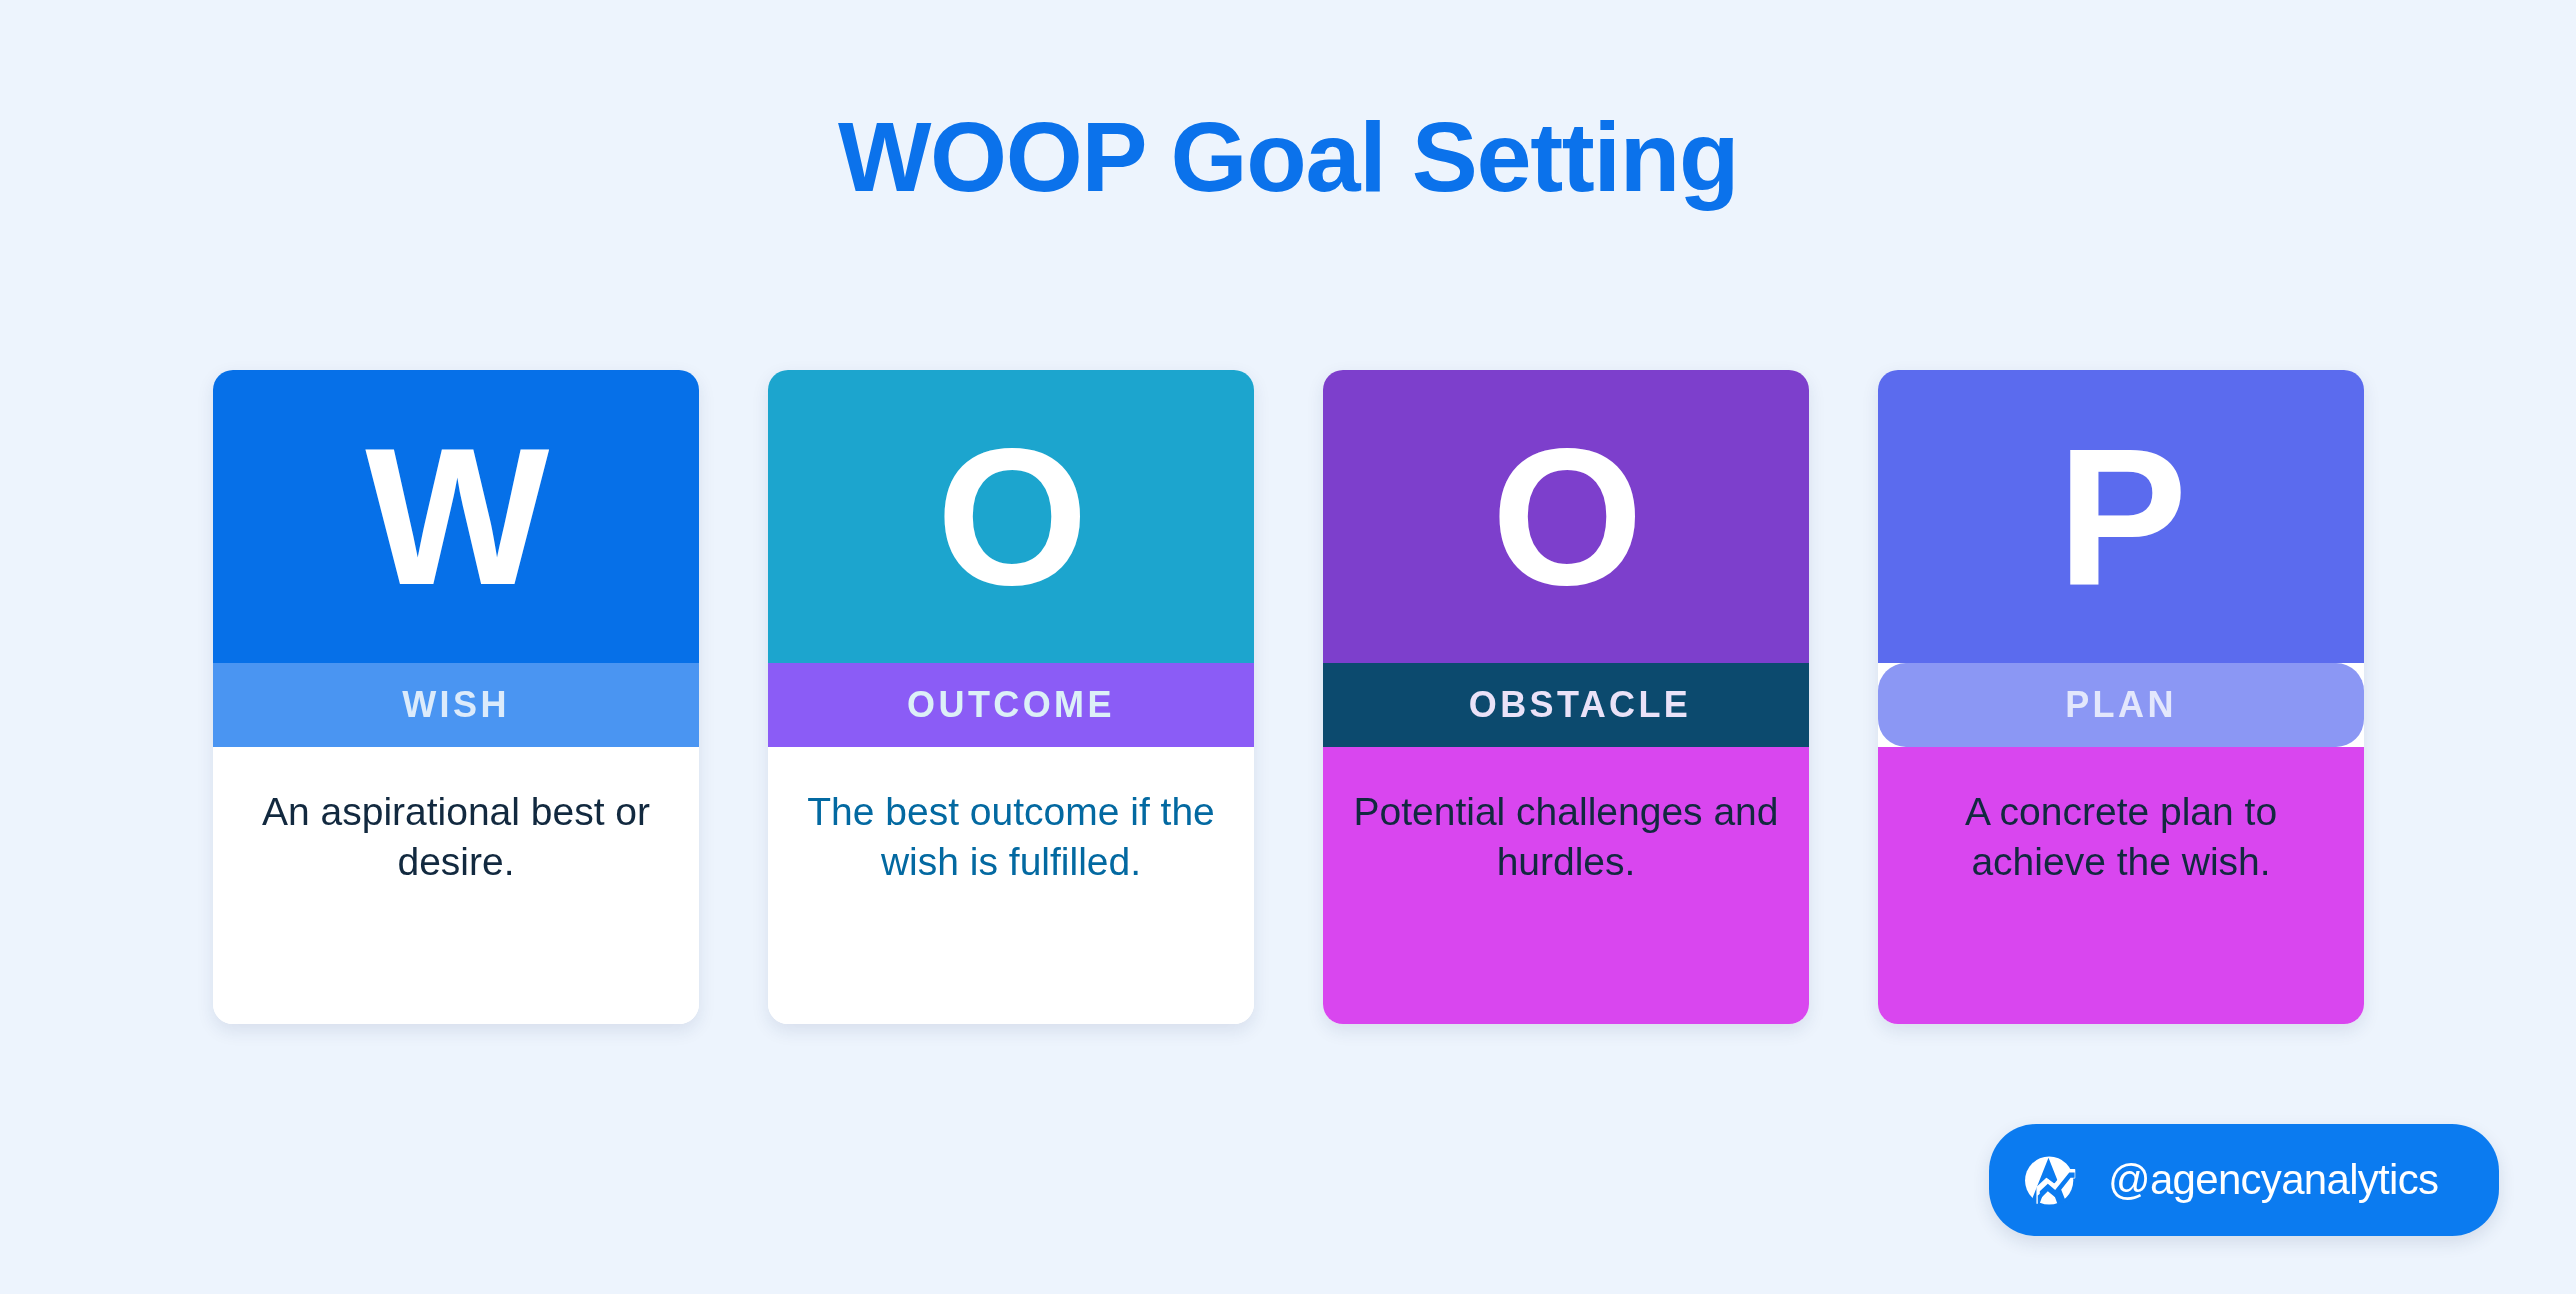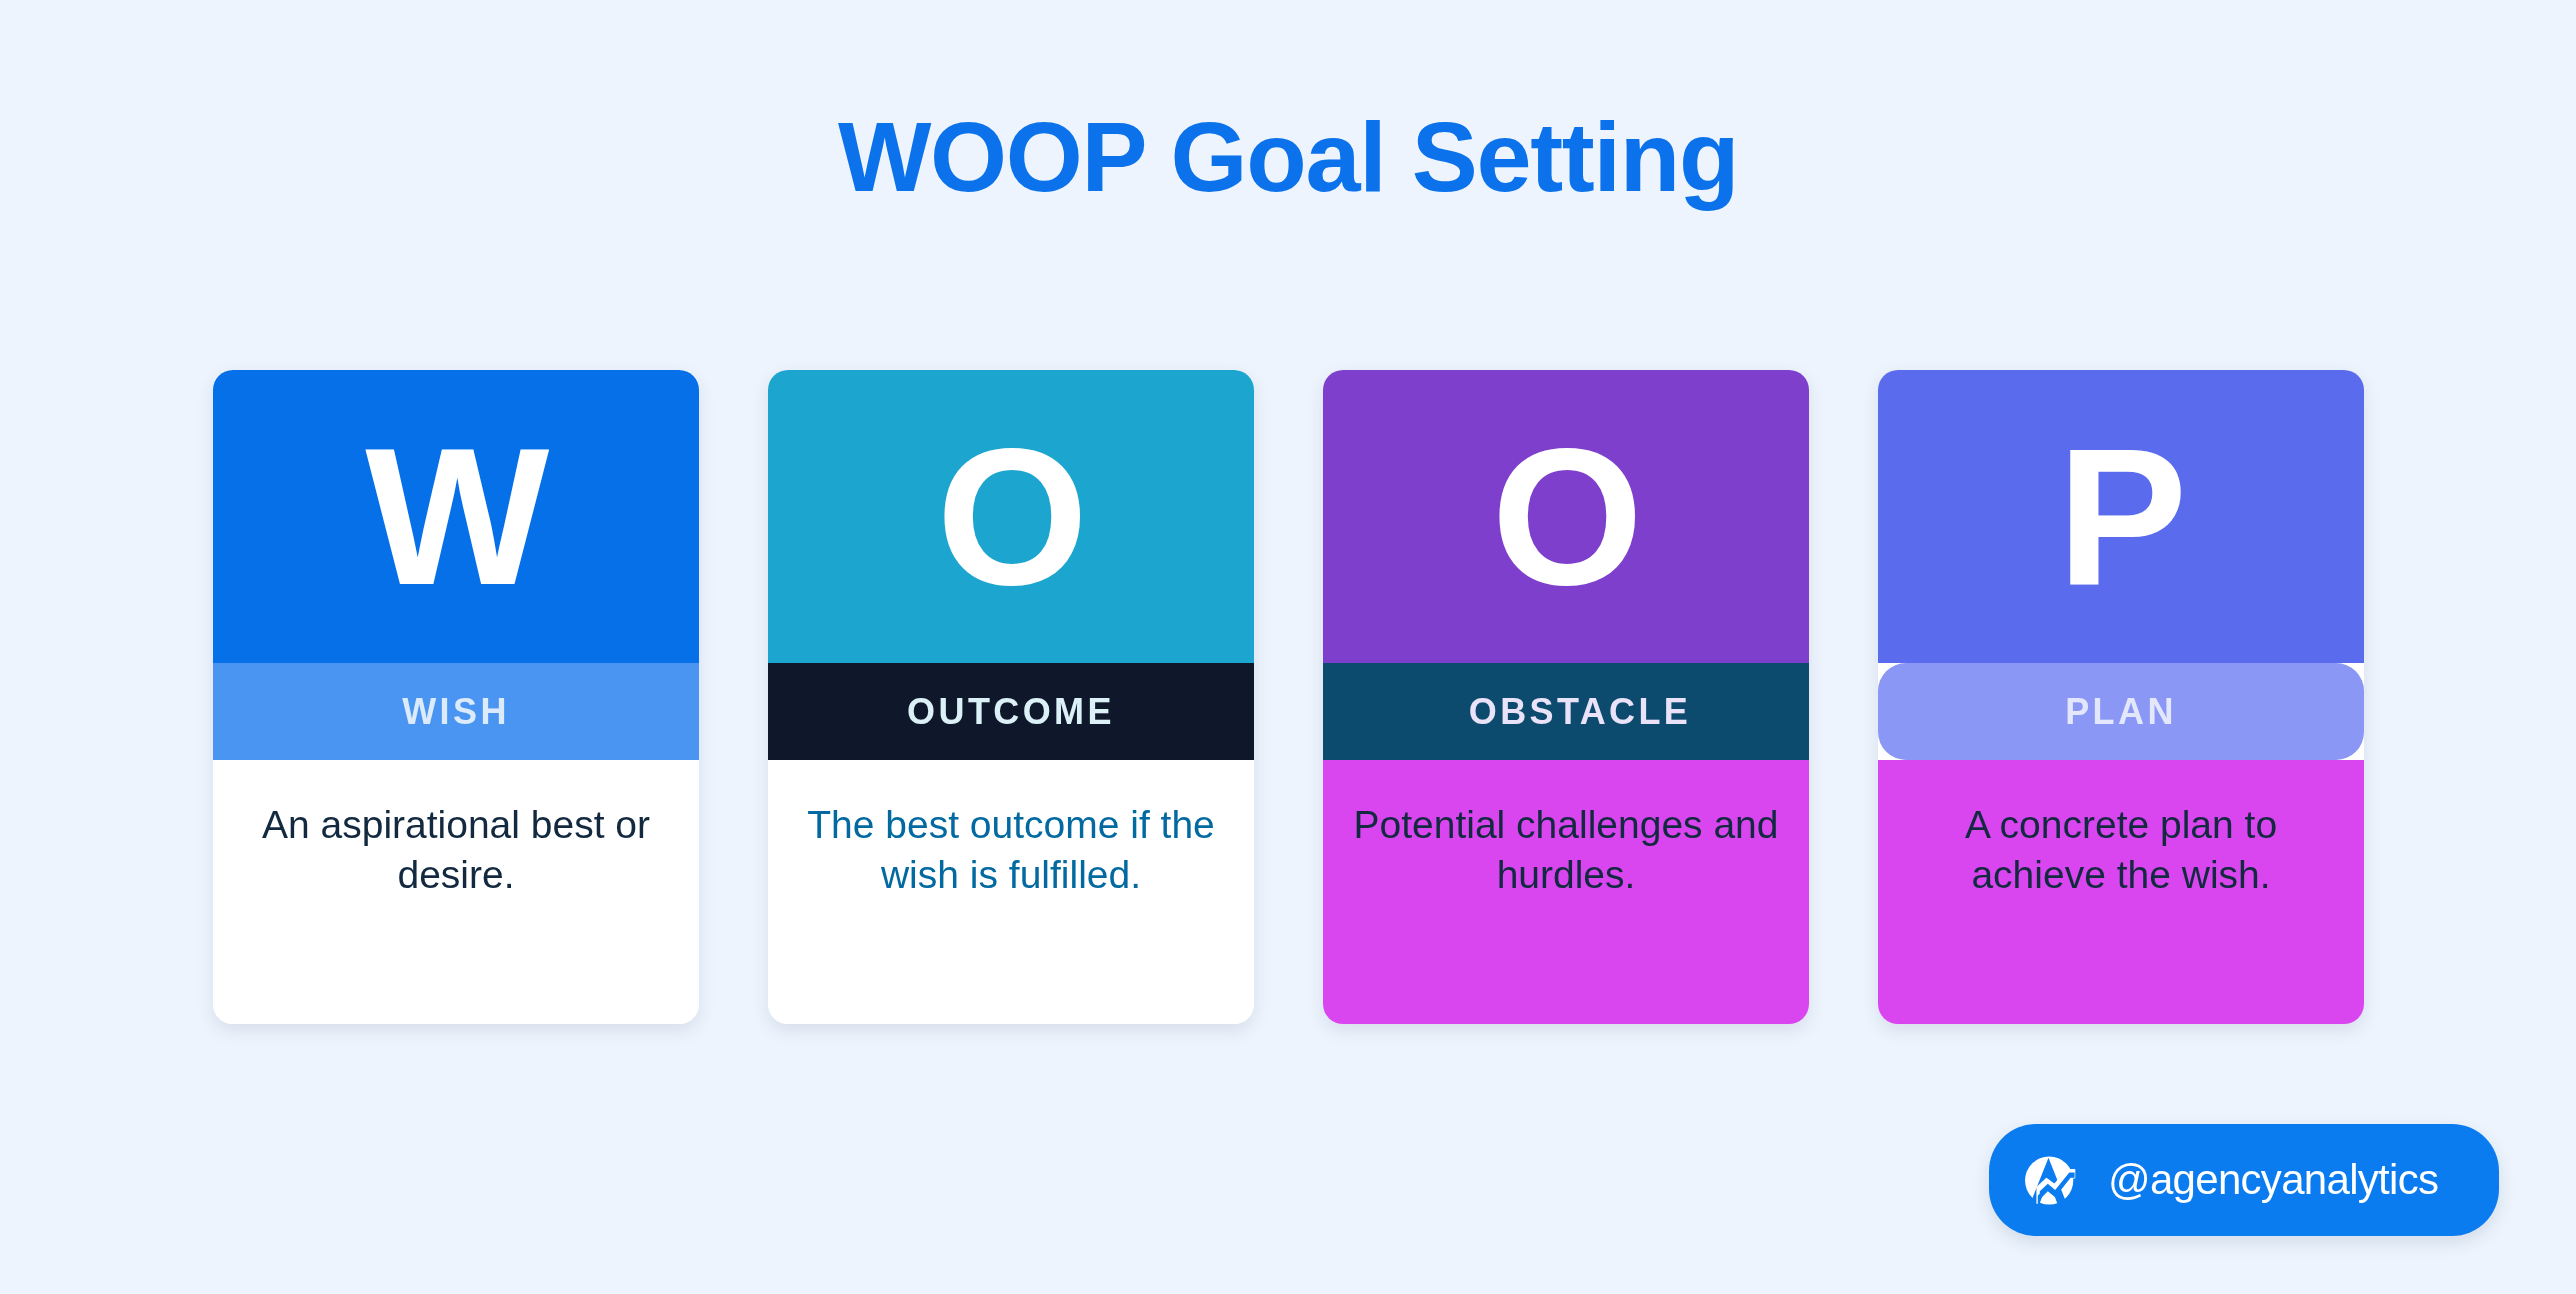--- a/index.html
+++ b/index.html
@@ -67,21 +67,21 @@
     justify-content: center;
     color: #FFFFFF;
     font-size: 195px;
     font-weight: 700;
     line-height: 1;
     letter-spacing: -2.7px;
     font-family: "Liberation Sans", sans-serif;
   }
 
   .card-band {
-    height: 97px;
+    height: 84px;
     display: flex;
     align-items: center;
     justify-content: center;
     color: #E3F0FB;
     font-size: 36px;
     font-weight: 700;
     letter-spacing: 3.4px;
     font-family: "Liberation Sans", sans-serif;
   }
 
@@ -152,21 +152,21 @@
     <div class="card">
       <div class="card-letter" style="background: rgb(6, 112, 232); color: rgb(255, 255, 255);">W</div>
       <div class="card-band" style="background: rgb(74, 149, 242); color: rgb(220, 235, 251);">WISH</div>
       <div class="card-body" style="background: rgb(255, 255, 255);">
         <div class="card-body-text" style="color: rgb(18, 41, 63);">An aspirational best or desire.</div>
       </div>
     </div>
 
     <div class="card">
       <div class="card-letter" style="background: rgb(28, 165, 206); color: rgb(255, 255, 255);">O</div>
-      <div class="card-band" style="background: #0f172a; color: rgb(220, 240, 247); text-align: right;">OUTCOME</div>
+      <div class="card-band" style="background: #8b5cf6; color: rgb(220, 240, 247); text-align: right;">OUTCOME</div>
       <div class="card-body" style="background: rgb(255, 255, 255);">
         <div class="card-body-text" style="color: #0369a1;">The best outcome if the wish is fulfilled.</div>
       </div>
     </div>
 
     <div class="card">
       <div class="card-letter" style="background: rgb(125, 63, 204); color: rgb(255, 255, 255);">O</div>
       <div class="card-band" style="background: #0c4a6e; color: rgb(234, 226, 248); padding-left: 28px;">OBSTACLE</div>
       <div class="card-body" style="background: #d946ef;">
         <div class="card-body-text" style="color: rgb(18, 41, 63);">Potential challenges and hurdles.</div>

